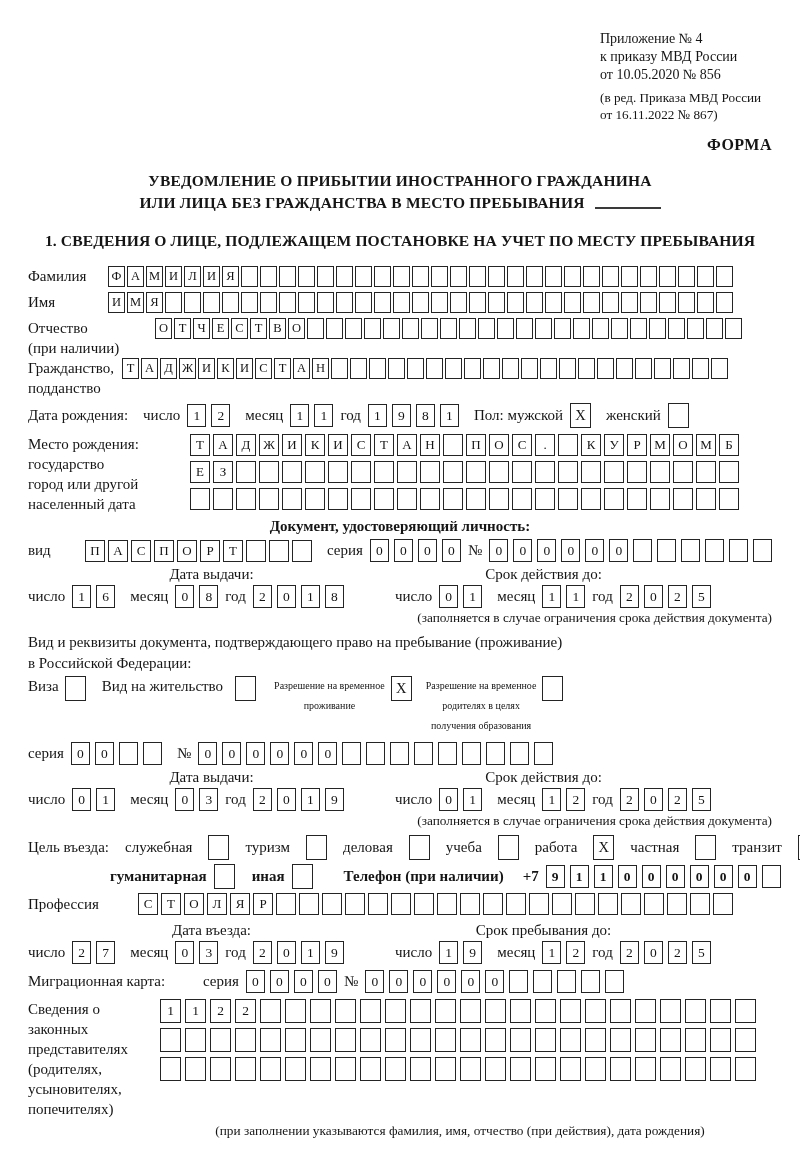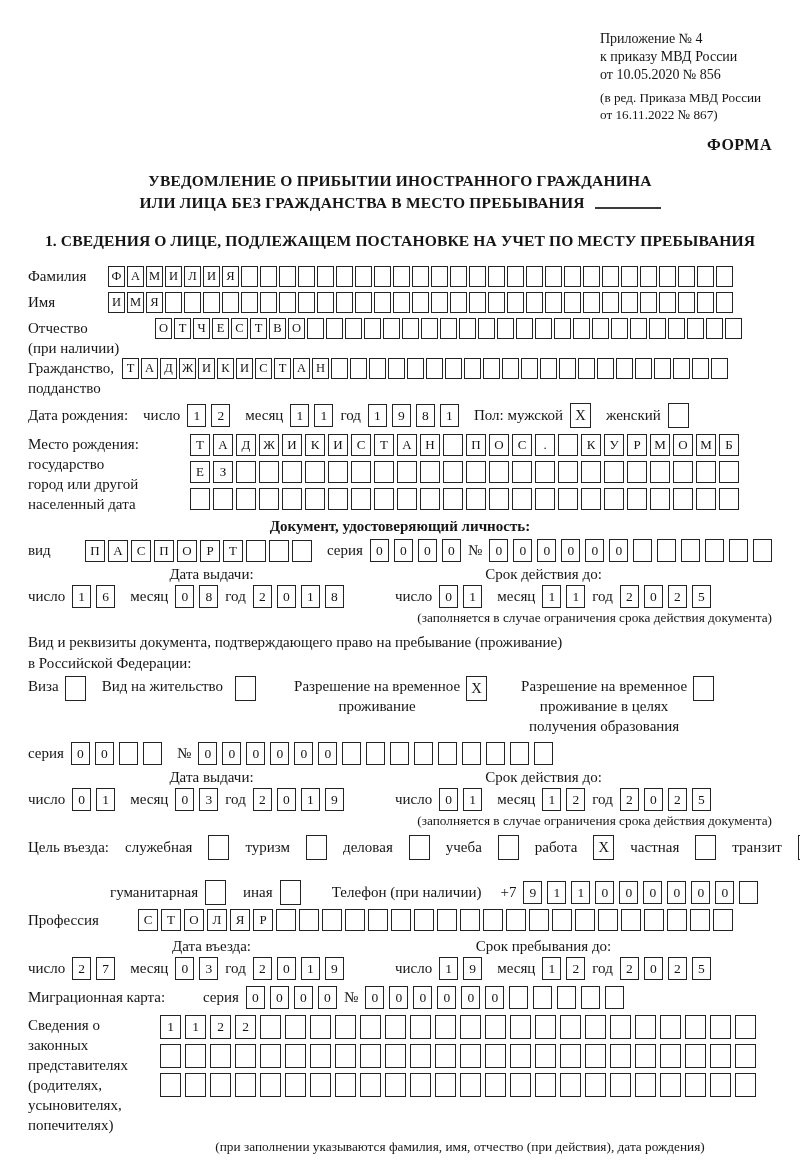--- a/index.html
+++ b/index.html
@@ -38,21 +38,21 @@
   .pair-left{width:367px;}
   .pair-right{flex:1;}
   .pair-title{text-align:center;font-size:15px;line-height:19px;}
   .pair-right .pair-title{padding-right:80px;}
   .dgroup{display:flex;align-items:center;gap:7px;margin-top:1px;}
   .dgroup .flabel{line-height:23px;}
   .ml8{margin-left:8px;}
   .note{font-size:13.3px;text-align:right;line-height:16px;margin-top:2px;}
 
   .para{font-size:15px;line-height:21px;margin-top:6px;}
-  .stack{text-align:center;font-size:15px;line-height:20px;margin-left:20px;}
+  .stack{text-align:center;font-size:10px;line-height:20px;}
   .visa-row{margin-top:2px;align-items:flex-start;}
   .opt{display:flex;align-items:flex-start;gap:6px;}
 
   .label-col{flex-shrink:0;}
   .label-col div{font-size:15px;line-height:20px;}
   .rows-col .boxes{margin-bottom:5px;}
   .center-note{font-size:13.3px;text-align:center;padding-left:120px;line-height:16px;margin-top:4px;}
   .heading-c{font-weight:bold;font-size:15px;text-align:center;margin-top:2px;line-height:19px;}
 </style>
 </head>
@@ -464,21 +464,21 @@
         <div>Разрешение на временное</div>
         <div>проживание</div>
       </div>
       <div class="boxes bx-check">
           <span class="cell">X</span>
         </div>
     </div>
     <div class="opt" style="margin-left:14px;">
       <div class="stack">
         <div>Разрешение на временное</div>
-        <div>проживание в целях</div>
+        <div>родителях в целях</div>
         <div>получения образования</div>
       </div>
       <div class="boxes bx-check">
           <span class="cell"></span>
         </div>
     </div>
   </div>
 
   <div class="dgroup" style="margin-top:6px;">
     <span class="flabel">серия</span>
@@ -581,21 +581,21 @@
     <span class="flabel">частная</span>
     <div class="boxes bx-check">
         <span class="cell"></span>
       </div>
     <span class="flabel">транзит</span>
     <div class="boxes bx-check">
         <span class="cell"></span>
       </div>
   </div>
 
-  <div class="dgroup" style="margin-top:20px;padding-left:82px;">
+  <div class="dgroup" style="margin-top:4px;padding-left:82px;font-weight:bold;">
     <span class="flabel">гуманитарная</span>
     <div class="boxes bx-check">
         <span class="cell"></span>
       </div>
     <span class="flabel" style="margin-left:10px;">иная</span>
     <div class="boxes bx-check">
         <span class="cell"></span>
       </div>
     <span class="flabel" style="margin-left:24px;">Телефон (при наличии)</span>
     <span class="flabel" style="margin-left:12px;">+7</span>

